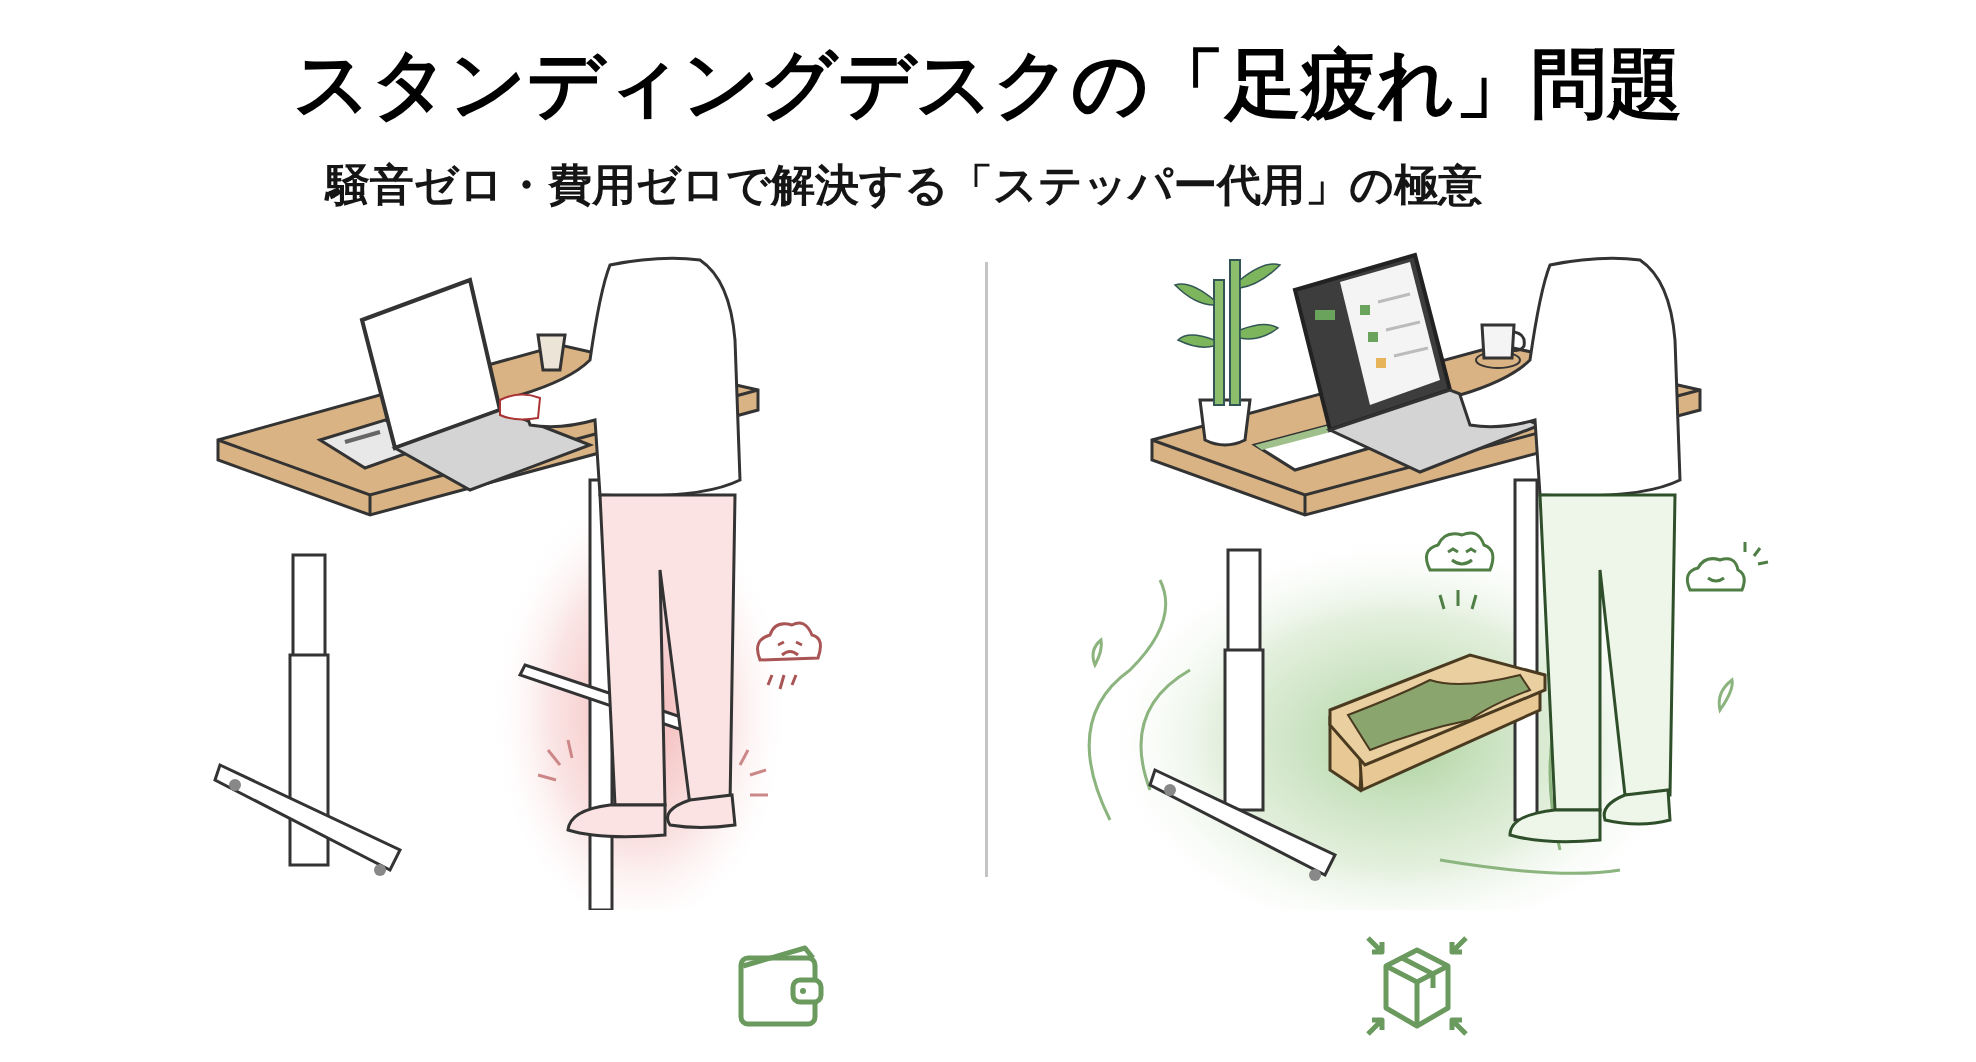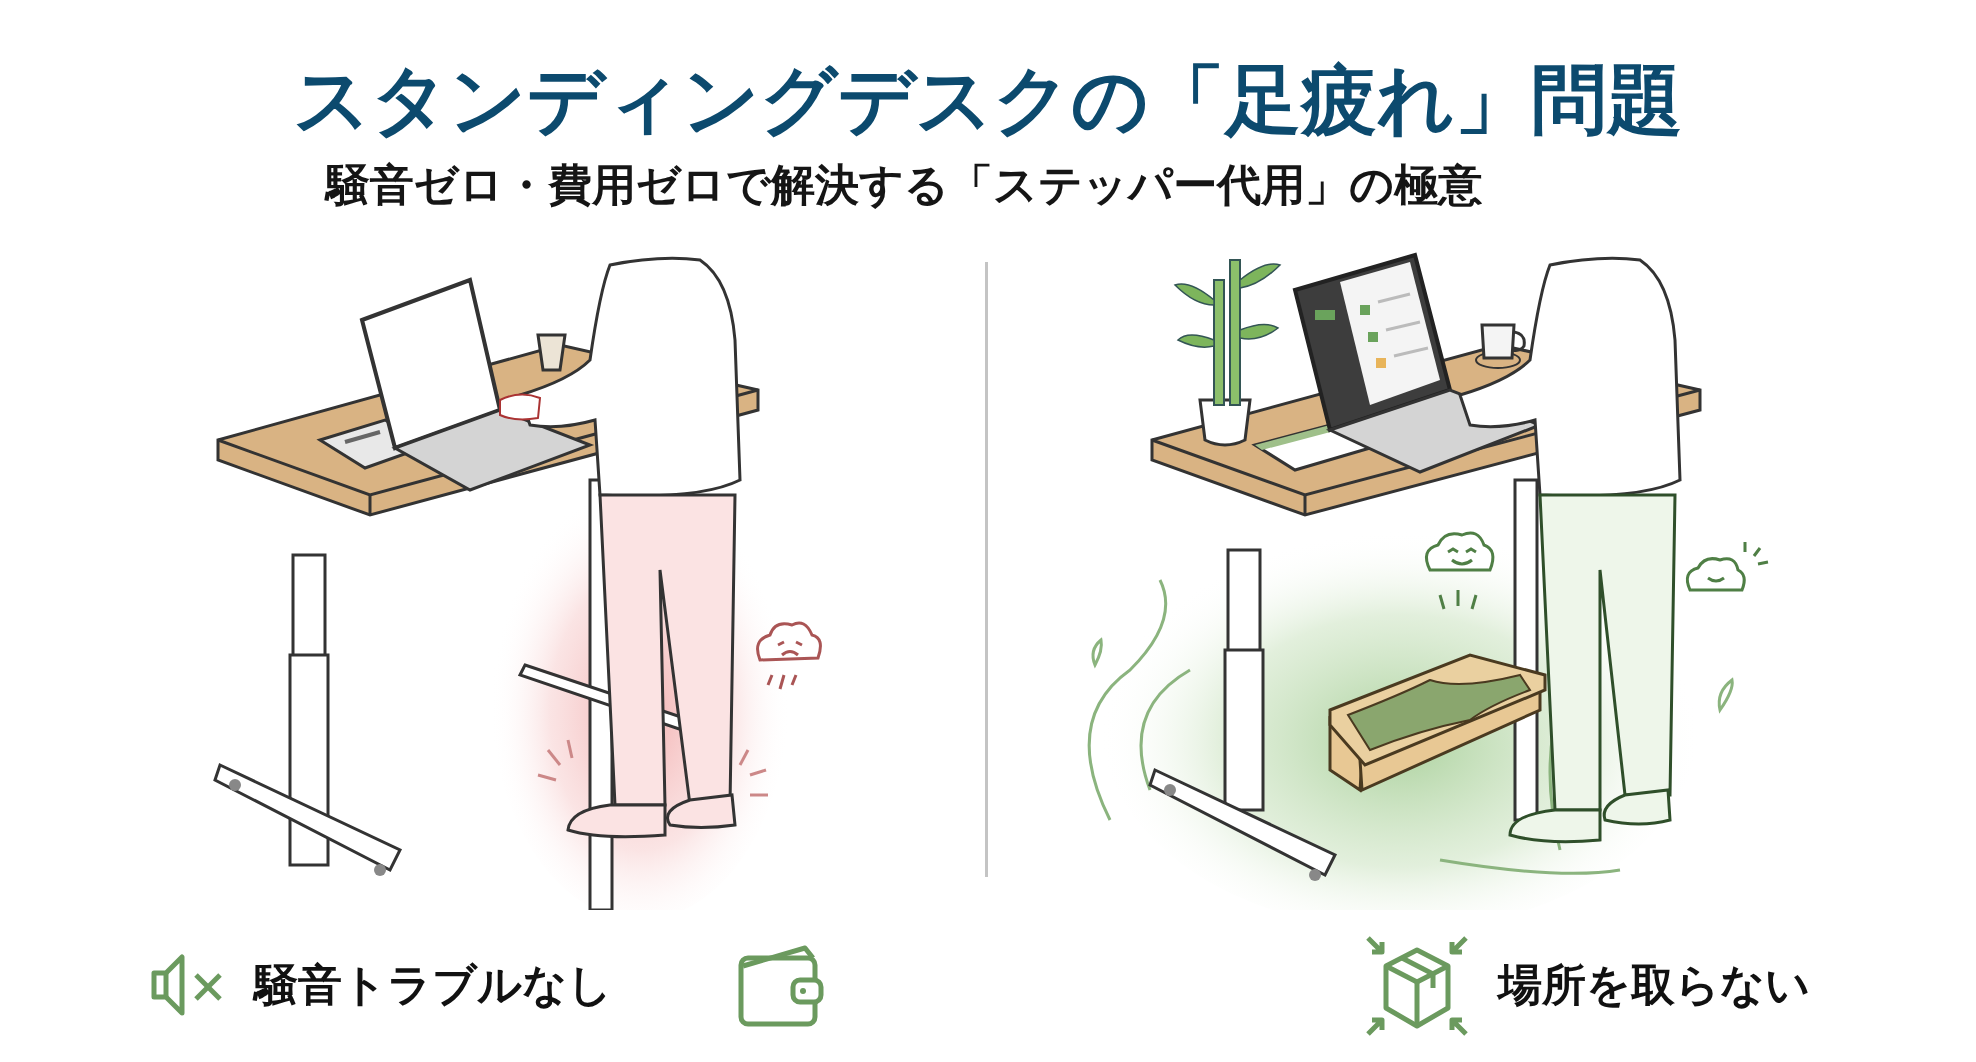--- a/index.html
+++ b/index.html
@@ -1,19 +1,19 @@
 <!DOCTYPE html>
 <html><head>
 <meta charset="utf-8">
 <style>
   html, body { margin: 0; padding: 0; background: #ffffff; }
   body { width: 1976px; height: 1062px; position: relative; overflow: hidden;
          font-family: "DejaVu Sans", "Liberation Sans", sans-serif; color: #111; }
-  .title { position: absolute; left: 0; width: 1976px; top: 52px; text-align: center;
-           font-size: 76px; font-weight: bold; letter-spacing: 0px; line-height: 96px; color: #0c4a6e; }
+  .title { position: absolute; left: 0; width: 1976px; top: 36px; text-align: center;
+           font-size: 76px; font-weight: bold; letter-spacing: 0px; line-height: 96px; color: #000000; }
   .subtitle { position: absolute; left: 0; width: 1808px; top: 155px; text-align: center;
               font-size: 44px; font-weight: bold; line-height: 60px; color: #151515; }
   .panel { position: absolute; top: 250px; width: 960px; height: 660px; }
   .panel.left { left: 0; }
   .panel.right { left: 1000px; }
   .divider { position: absolute; left: 985px; top: 262px; width: 3px; height: 615px; background: #c4c4c4; }
   .features { position: absolute; top: 930px; left: 0; width: 1976px; height: 110px; }
   .feature { position: absolute; top: 0; height: 110px; display: flex; align-items: center; }
   .feature .icon { display: inline-block; }
   .feature .label { font-size: 44px; font-weight: bold; margin-left: 26px; color: #111; white-space: nowrap; }
@@ -176,31 +176,20 @@
     </g>
     <g stroke="#4f7f45" stroke-width="3" fill="#fff">
       <path d="M690 340 Q682 322 698 318 Q705 305 720 310 Q735 305 738 320 Q748 325 742 340 Z"></path>
       <path d="M708 328 Q716 334 724 328" fill="none"></path>
       <path d="M745 292 l0 10 M760 298 l-6 8 M768 312 l-10 2" fill="none"></path>
     </g>
   </svg>
 </div>
 
 <div class="features">
-  <div class="feature" style="left:148px;">
-    <span class="icon">
-      <svg width="80" height="80" viewBox="0 0 80 80">
-        <path d="M6 28 L18 28 L34 12 L34 68 L18 52 L6 52 Z" fill="none" stroke="#6b9a5e" stroke-width="5" stroke-linejoin="round"></path>
-        <line x1="18" y1="28" x2="18" y2="52" stroke="#6b9a5e" stroke-width="5"></line>
-        <line x1="48" y1="30" x2="72" y2="54" stroke="#6b9a5e" stroke-width="5"></line>
-        <line x1="72" y1="30" x2="48" y2="54" stroke="#6b9a5e" stroke-width="5"></line>
-      </svg>
-    </span>
-    <span class="label">騒音トラブルなし</span>
-  </div>
 
   <div class="feature" style="left:735px;">
     <span class="icon">
       <svg width="90" height="90" viewBox="0 0 90 90">
         <rect x="6" y="18" width="74" height="66" rx="7" fill="none" stroke="#6b9a5e" stroke-width="5"></rect>
         <path d="M8 26 L70 8 L78 18" fill="none" stroke="#6b9a5e" stroke-width="5" stroke-linejoin="round"></path>
         <rect x="58" y="40" width="28" height="22" rx="7" fill="#fff" stroke="#6b9a5e" stroke-width="5"></rect>
         <circle cx="68" cy="51" r="3" fill="#6b9a5e"></circle>
       </svg>
     </span>
@@ -214,15 +203,14 @@
           <path d="M24 36 L55 52 L86 36"></path>
           <path d="M55 52 L55 96"></path>
           <path d="M40 28 L71 44 L71 58"></path>
           <path d="M6 8 L20 22 M20 12 L20 22 L10 22"></path>
           <path d="M104 8 L90 22 M90 12 L90 22 L100 22"></path>
           <path d="M6 104 L20 90 M10 90 L20 90 L20 100"></path>
           <path d="M104 104 L90 90 M100 90 L90 90 L90 100"></path>
         </g>
       </svg>
     </span>
-    <span class="label">場所を取らない</span>
   </div>
 </div>
 
 </body></html>

